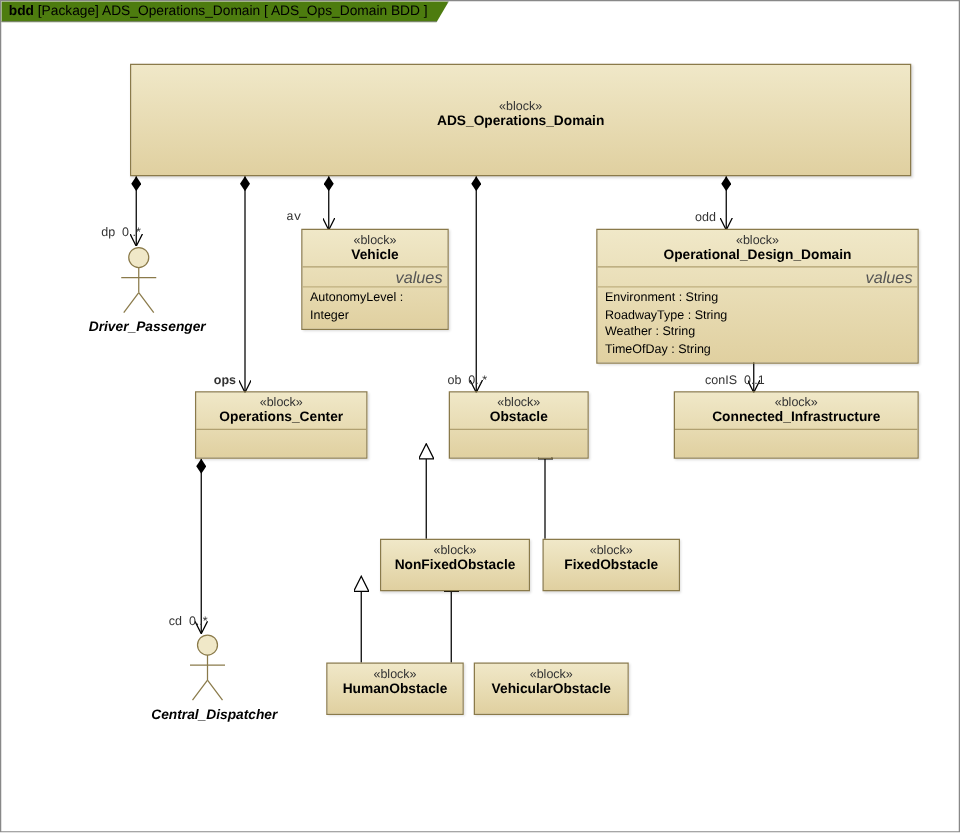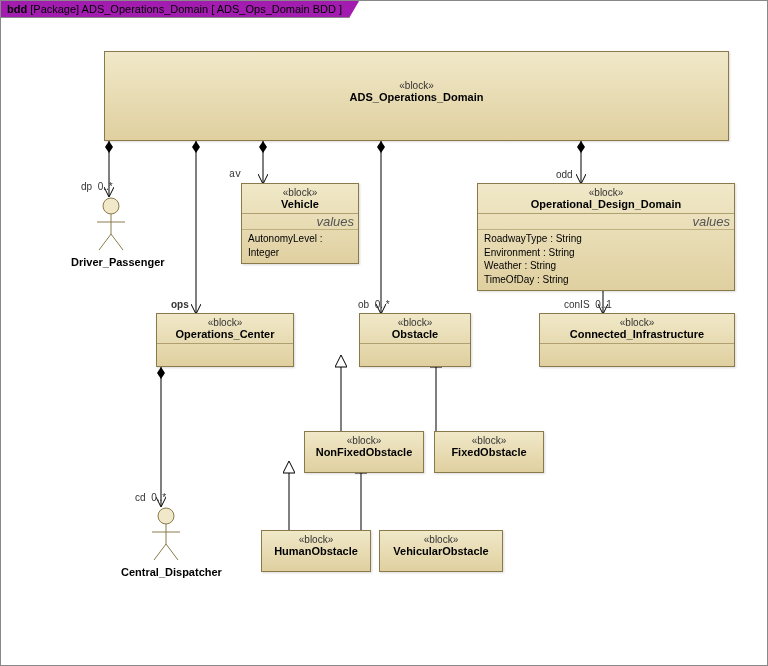--- a/index.html
+++ b/index.html
@@ -16,21 +16,21 @@
     border: 1px solid #888;
     background: #fff;
   }
   .frame-tab {
     position: absolute;
     top: 0; left: 0;
     padding: 2px 8px 2px 6px;
     border: 1px solid #888;
     border-top: none;
     border-left: none;
-    background: #a21caf;
+    background: #4d7c0f;
     font-size: 11px;
     clip-path: polygon(0 0, 100% 0, calc(100% - 10px) 100%, 0 100%);
     padding-right: 16px;
   }
   .frame-tab b { font-weight: bold; }
   .block {
     position: absolute;
     border: 1px solid #8a7a4a;
     background: linear-gradient(to bottom, #f0e8c8, #e0d0a0);
     box-shadow: 1px 1px 2px rgba(0,0,0,0.15);
@@ -55,21 +55,21 @@
   .attrs {
     padding: 2px 6px 4px 6px;
     font-size: 10px;
     line-height: 1.35;
   }
   .actor {
     position: absolute;
     text-align: center;
   }
   .actor svg { display: block; margin: 0 auto; }
-  .actor-label { font-weight: bold; font-size: 11px; margin-top: 2px; }
+  .actor-label { font-weight: bold; font-size: 11px; margin-top: 2px; font-style: italic; }
   .label {
     position: absolute;
     font-size: 10px;
     color: #333;
     background: transparent;
     white-space: nowrap;
   }
   svg.connectors {
     position: absolute;
     top: 0; left: 0;
@@ -140,22 +140,22 @@
     </div>
   </div>
 
   <div class="block" style="left:448px; top:182px; width:258px;">
     <div class="block-header">
       <div class="stereo">«block»</div>
       <div class="bname">Operational_Design_Domain</div>
     </div>
     <div class="section-label">values</div>
     <div class="attrs">
+      <div>Environment : String</div>
       <div>RoadwayType : String</div>
-      <div>Environment : String</div>
       <div>Weather : String</div>
       <div>TimeOfDay : String</div>
     </div>
   </div>
 
   <div class="block" style="left:127px; top:312px; width:138px; height:54px;">
     <div class="block-header">
       <div class="stereo">«block»</div>
       <div class="bname">Operations_Center</div>
     </div>

